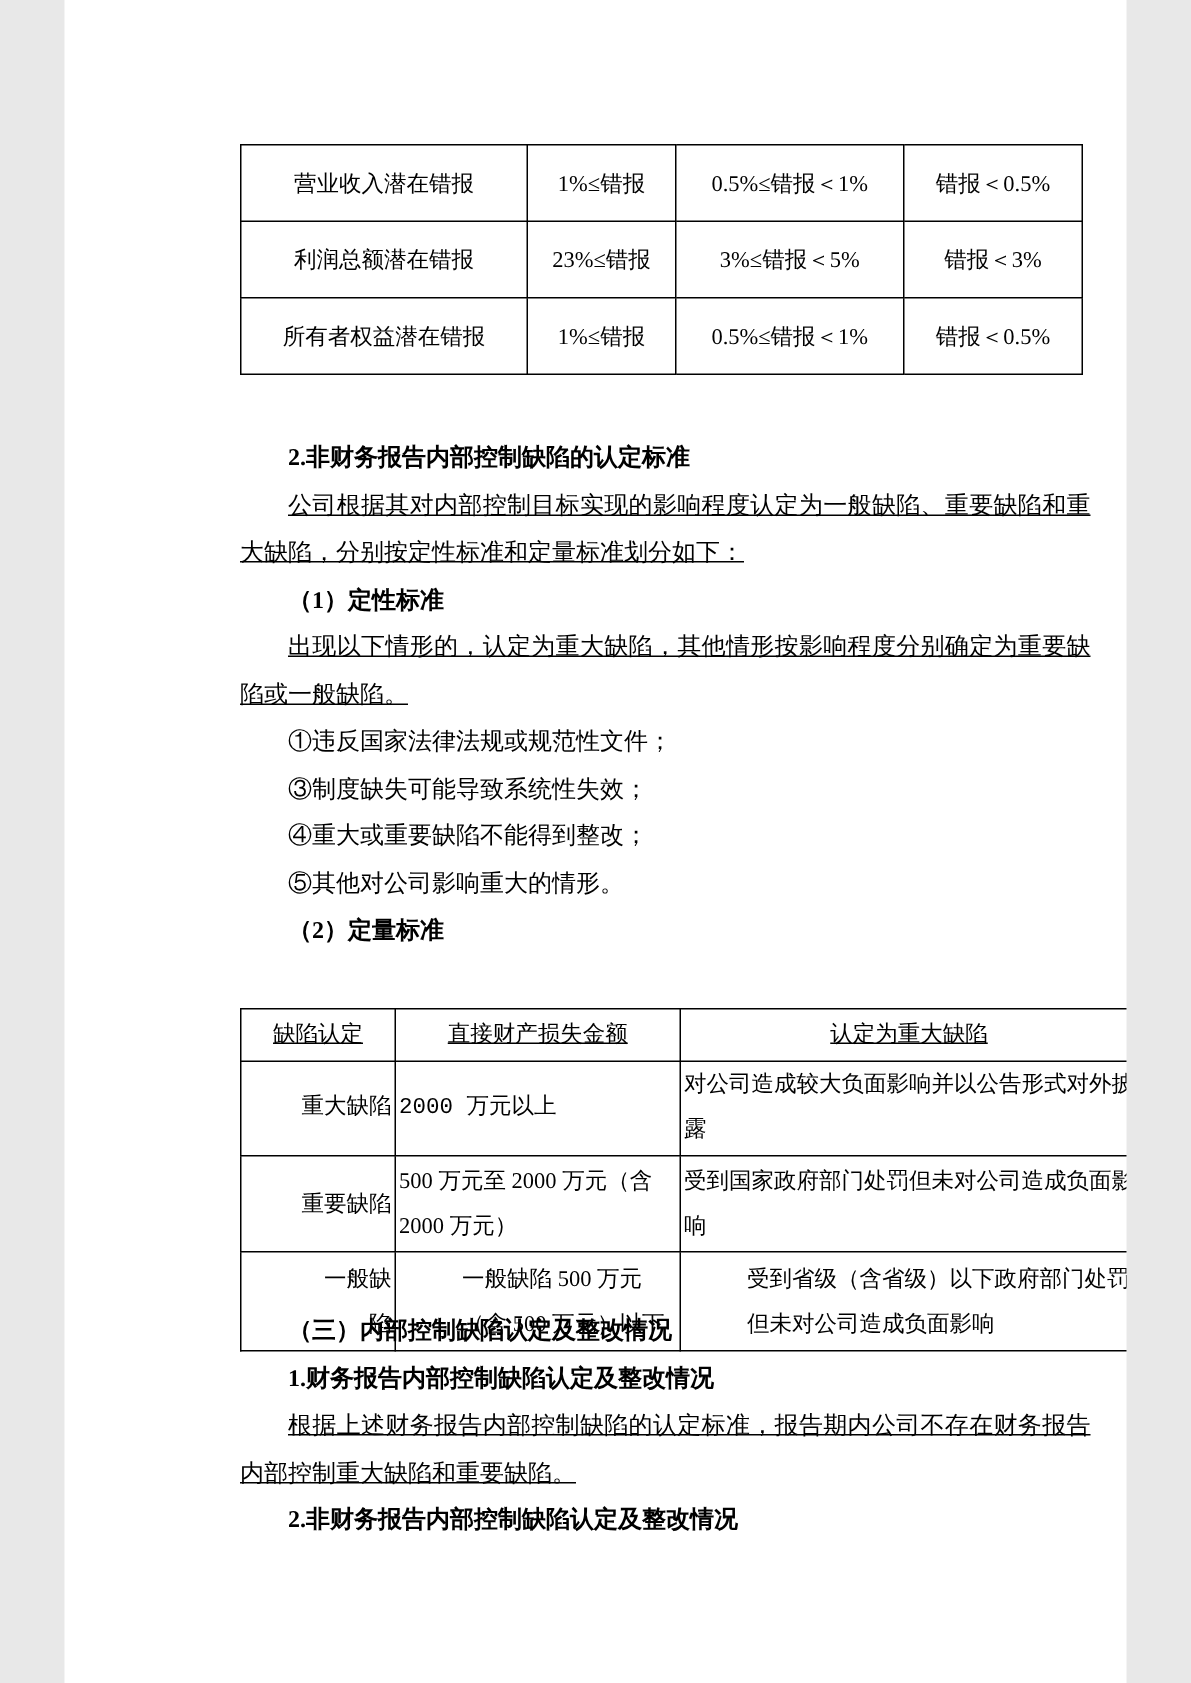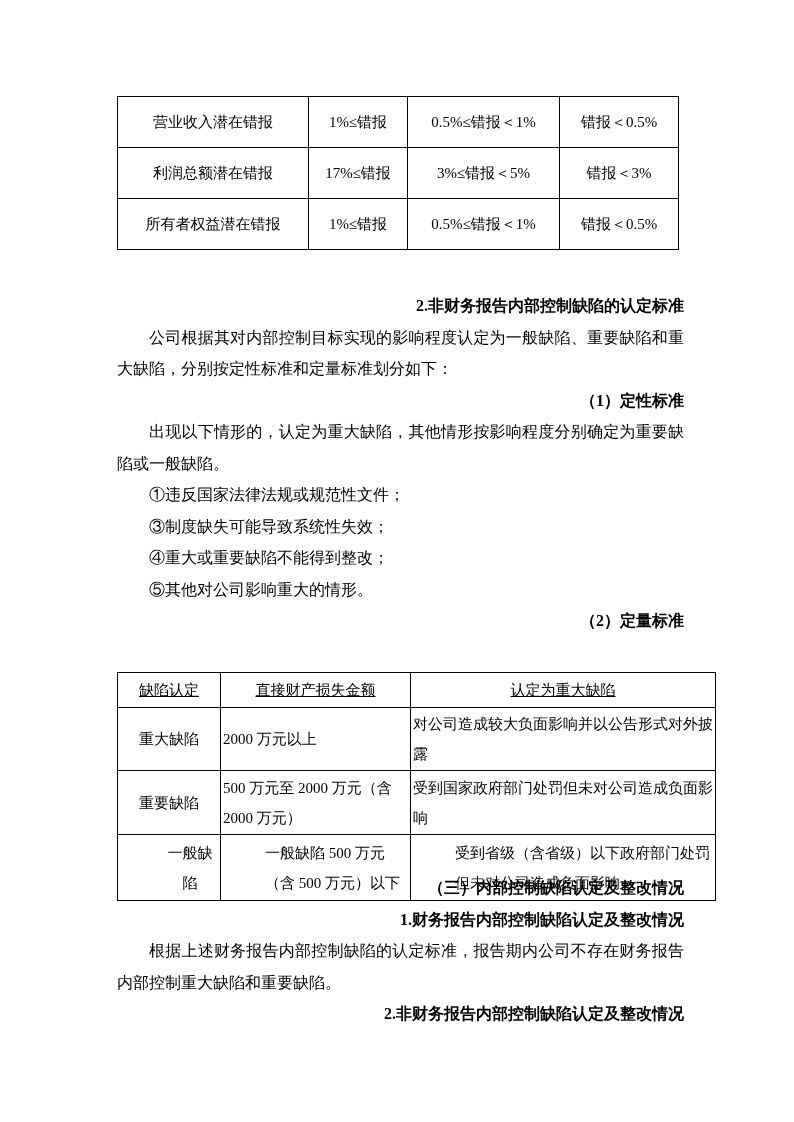--- a/index.html
+++ b/index.html
@@ -1,18 +1,18 @@
 <!DOCTYPE html>
 <html><head>
 <meta charset="utf-8">
 <style>
   html, body { margin: 0; padding: 0; background: #e8e8e8; }
   .page {
     position: relative;
-    width: 794px;
+    width: 708px;
     height: 1122px;
     margin: 0 auto;
     background: #ffffff;
     font-family: "Liberation Serif", "DejaVu Serif", serif;
     color: #000000;
     overflow: hidden;
   }
   table {
     position: absolute;
     border-collapse: collapse;
@@ -31,29 +31,29 @@
   .flow {
     position: absolute;
     left: 117px;
     width: 567px;
     font-size: 16px;
     line-height: 31.5px;
   }
   .flow-mid { top: 290px; }
   .flow-bottom { top: 872px; }
   .flow p { margin: 0; text-indent: 32px; }
-  .flow p.just { text-align: justify; }
-  .flow p.bold { font-weight: bold; text-align: right; }
+  .flow p.just { text-align: justify; text-decoration: underline; }
+  .flow p.bold { font-weight: bold; }
   
   .t2 { left: 117px; top: 672px; width: 598px; }
   .t2 td { padding: 1px 2px; line-height: 30px; }
   .t2 tr.hdr td { text-align: center; height: 32px; line-height: 20px; text-decoration: underline; }
-  .t2 td.c0 { text-align: center; }
+  .t2 td.c0 { text-align: right; }
   .t2 td.cl { text-align: left; }
-  .t2 tr.r1 td { height: 37px; }
+  .t2 tr.r1 td { height: 37px; font-family: Liberation Mono, monospace; }
   .t2 tr.r2 td { height: 61px; }
   .t2 tr.r3 td { height: 63px; padding-left: 44px; }
 </style>
 </head>
 <body>
 
 <div class="page">
 
   <table class="t1">
     <colgroup>
@@ -64,21 +64,21 @@
     </colgroup>
     <tbody>
       <tr>
         <td>营业收入潜在错报</td>
         <td>1%≤错报</td>
         <td>0.5%≤错报＜1%</td>
         <td>错报＜0.5%</td>
       </tr>
       <tr>
         <td>利润总额潜在错报</td>
-        <td>17%≤错报</td>
+        <td>23%≤错报</td>
         <td>3%≤错报＜5%</td>
         <td>错报＜3%</td>
       </tr>
       <tr>
         <td>所有者权益潜在错报</td>
         <td>1%≤错报</td>
         <td>0.5%≤错报＜1%</td>
         <td>错报＜0.5%</td>
       </tr>
     </tbody>

